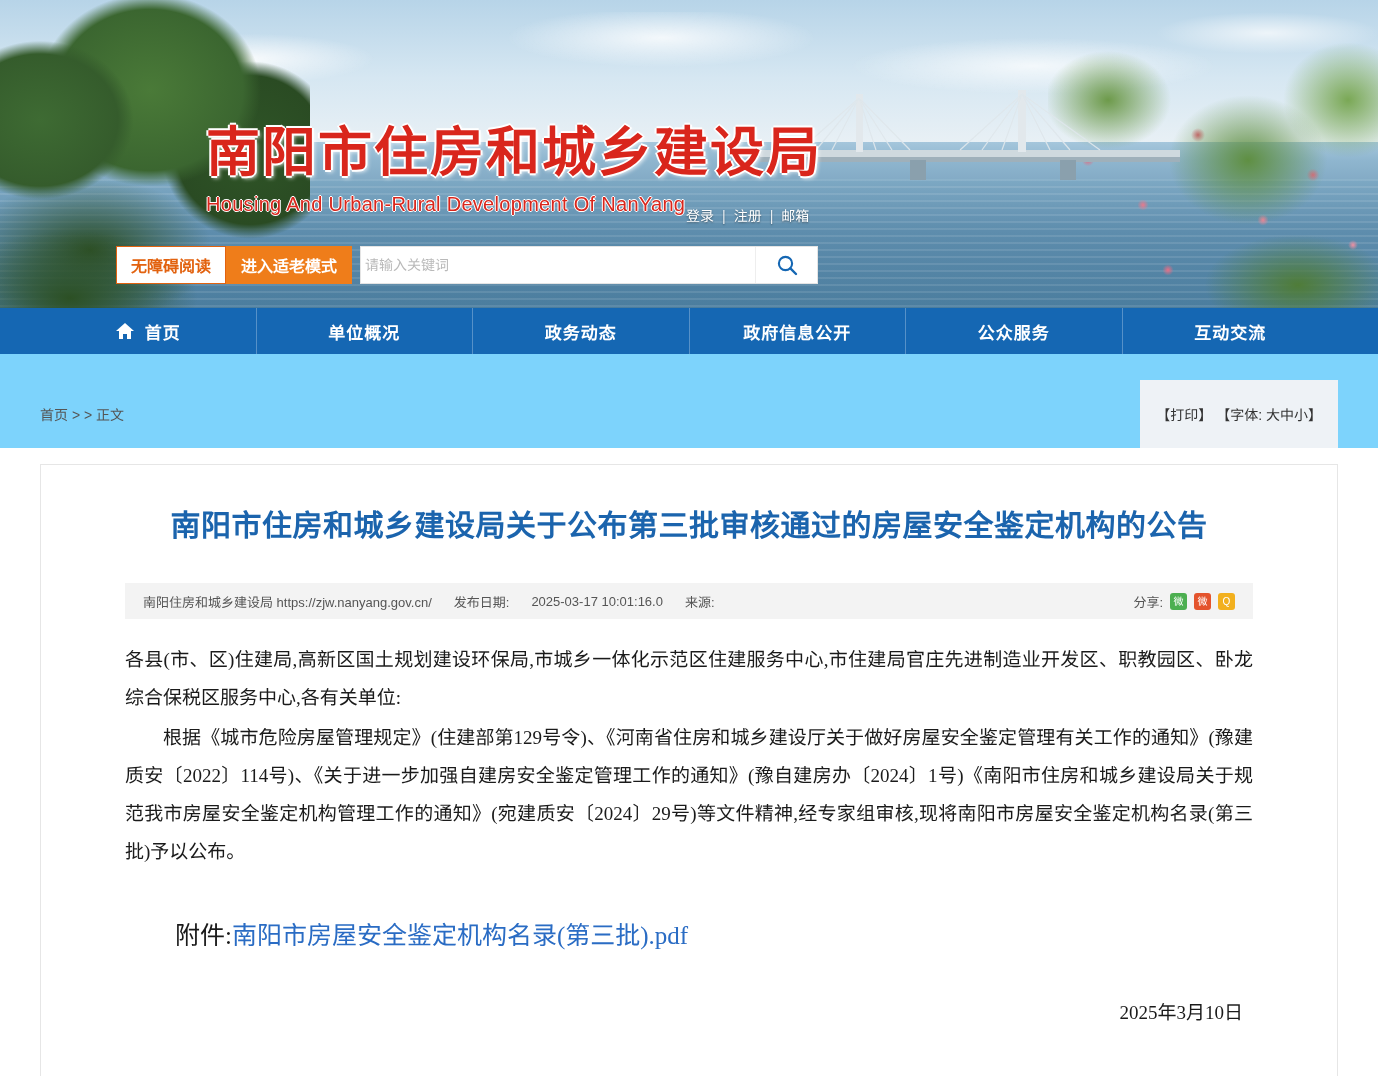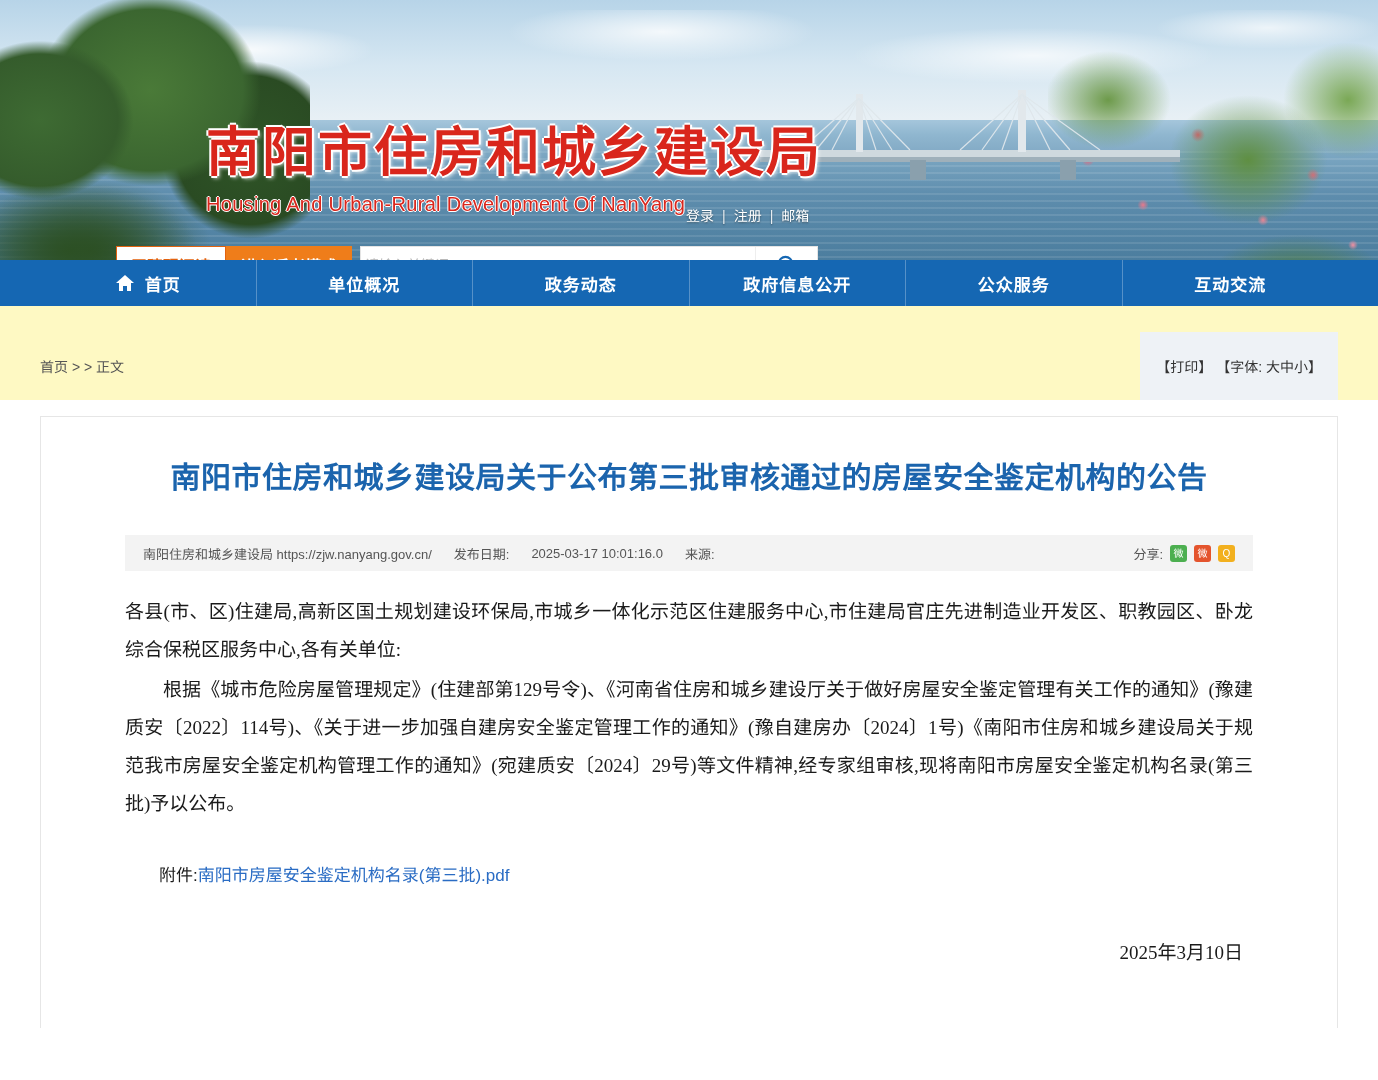--- a/index.html
+++ b/index.html
@@ -7,21 +7,21 @@
     margin: 0; padding: 0;
     width: 1378px;
     background: #ffffff;
     font-family: "Liberation Sans", "DejaVu Sans", sans-serif;
   }
   .page { width: 1378px; position: relative; overflow: hidden; }
 
   
   .hero {
     position: relative;
-    height: 260px;
+    height: 308px;
     width: 100%;
     overflow: hidden;
     background: linear-gradient(to bottom, #a9cbe4 0%, #c3dced 38%, #8fb6cf 52%, #6e96b4 70%, #4e7d9b 100%);
   }
   .hero .sky {
     position: absolute; left:0; top:0; width:100%; height: 46%;
     background: linear-gradient(to bottom, #b7d4e8 0%, #d6e7f2 55%, #e8f0f5 100%);
   }
   .hero .clouds {
     position: absolute; left: 0; top: 4%; width: 100%; height: 38%;
@@ -134,21 +134,21 @@
     color: #fff; font-size: 17px; font-weight: bold; letter-spacing: 1px;
     border-right: 1px solid rgba(255,255,255,.28);
     cursor: pointer; white-space: nowrap;
   }
   .nav .item:last-child { border-right: 0; }
   .nav .item.home { gap: 10px; }
   .homeIcon { display: inline-block; width: 20px; height: 18px; position: relative; }
 
   
   .crumbWrap {
-    background: #fef9c3; padding: 26px 40px 0 40px;
+    background: #7dd3fc; padding: 26px 40px 0 40px;
     display: flex; align-items: center; justify-content: space-between;
   }
   .crumb { font-size: 14px; color: #555; }
   .crumb a { color: #555; text-decoration: none; }
   .crumbTools {
     background: #eef2f6; color: #333; font-size: 14px;
     padding: 24px 16px; display: flex; gap: 4px; align-items: center;
   }
   .crumbTools span { cursor: pointer; white-space: nowrap; }
 
@@ -180,23 +180,23 @@
   .si-qzone { background: #f2b01e; }
 
   .body { margin-top: 22px; }
   .body p {
     margin: 0 0 2px 0;
     font-family: "Liberation Serif", "DejaVu Serif", serif;
     font-size: 19px; line-height: 38px; color: #1a1a1a; text-align: justify;
   }
   .body p.indent { text-indent: 2em; }
   .attachRow {
-    margin-top: 34px; text-indent: 2em;
-    font-family: Liberation Sans, sans-serif;
-    font-size: 17px; line-height: 38px; color: #1a1a1a;
+    margin-top: 46px; text-indent: 2em;
+    font-family: Liberation Serif, serif;
+    font-size: 25px; line-height: 38px; color: #1a1a1a;
   }
   .attachRow a { color: #2a6cc4; text-decoration: none; }
   .signDate {
     margin-top: 42px; text-align: right; padding-right: 10px;
     font-family: "Liberation Serif", "DejaVu Serif", serif;
     font-size: 19px; color: #1a1a1a;
   }
 </style>
 </head>
 <body>

